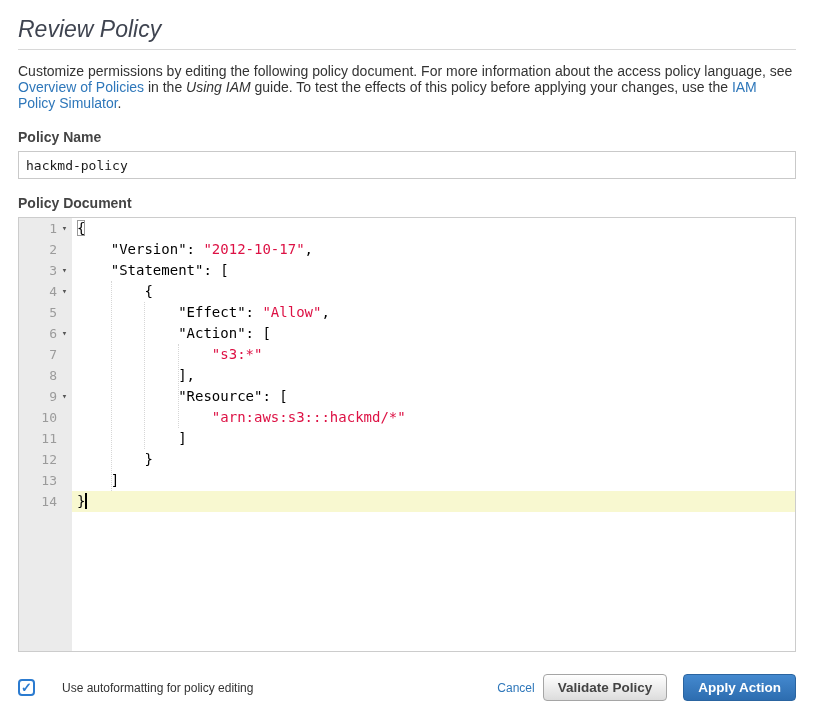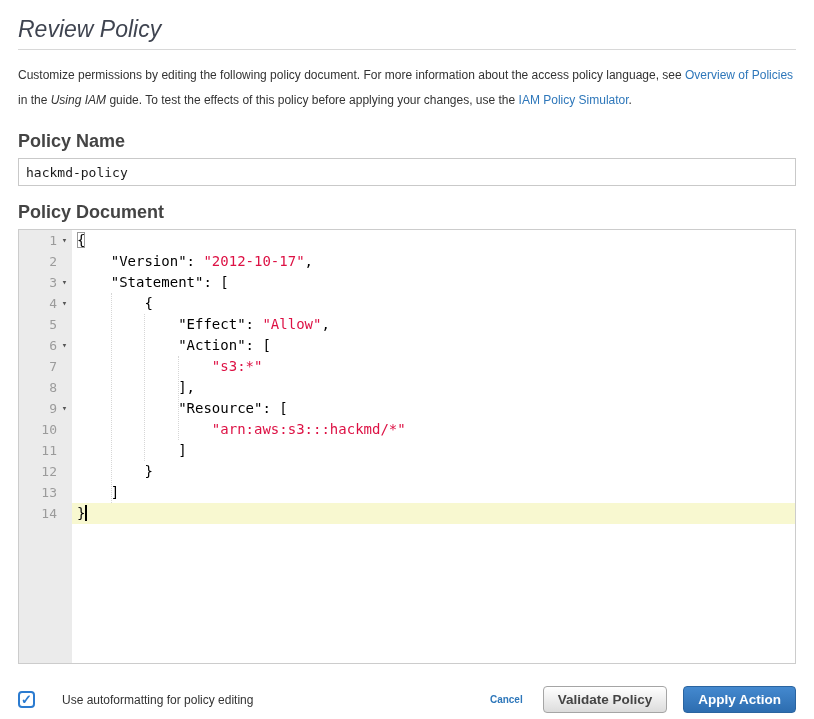--- a/index.html
+++ b/index.html
@@ -3,25 +3,25 @@
 <meta charset="utf-8">
 <style>
   * { box-sizing: border-box; margin: 0; padding: 0; }
   html, body { width: 814px; height: 719px; background: #ffffff; }
   body { font-family: "Liberation Sans", sans-serif; color: #333; overflow: hidden; }
   .page { padding: 0 18px; width: 814px; }
 
   h1.title { font-size: 23px; font-weight: 400; color: #3f4450; margin-top: 15px; line-height: 28px; font-style: italic; }
   .title-divider { border: none; border-top: 1px solid #d8d8d8; margin-top: 6px; }
 
-  .intro { font-size: 12px; line-height: 25px; color: #333; margin-top: 13px; }
+  .intro { font-size: 14px; line-height: 16px; color: #333; margin-top: 13px; }
   .intro a { color: #2e77ba; text-decoration: none; cursor: pointer; }
   .intro .it { font-style: italic; }
 
-  .field-label { font-size: 18px; font-weight: bold; color: #444; margin-top: 18px; }
+  .field-label { font-size: 14px; font-weight: bold; color: #444; margin-top: 18px; }
   .field-label.doc { margin-top: 16px; }
 
   .name-input { display: block; width: 778px; height: 28px; margin-top: 6px;
     border: 1px solid #c9c9c9; padding: 12px 7px; font-family: "DejaVu Sans Mono", monospace;
     font-size: 13px; color: #1a1a1a; background: #fff; outline: none; }
 
   .editor { position: relative; width: 778px; height: 435px; margin-top: 6px;
     border: 1px solid #cccccc; background: #fff; overflow: hidden;
     font-family: "DejaVu Sans Mono", monospace; font-size: 14px; line-height: 21px; cursor: text; }
   .gutter-bg { position: absolute; left: 0; top: 0; bottom: 0; width: 53px; background: #ebebeb; }
@@ -41,21 +41,21 @@
   .guide.g12 { left: 159px; top: 126px; height: 84px; }
 
   .footer { margin-top: 22px; width: 778px; display: flex; align-items: center; justify-content: space-between; }
   .chk-group { display: flex; align-items: center; }
   .checkbox { width: 17px; height: 17px; border: 2px solid #2b7bd0; border-radius: 4px;
     background: #fff; display: flex; align-items: center; justify-content: center; cursor: pointer; }
   .checkbox .mark { color: #2b7bd0; font-size: 13px; font-weight: bold; line-height: 13px; }
   .chk-label { margin-left: 27px; font-size: 12px; color: #333; }
 
   .actions { display: flex; align-items: center; }
-  .cancel { color: #2e77ba; font-size: 10px; font-weight: bold; text-decoration: none; cursor: pointer; margin-right: 20px; }
+  .cancel { color: #2e77ba; font-size: 12px; font-weight: normal; text-decoration: none; cursor: pointer; margin-right: 8px; }
   .btn { font-family: "Liberation Sans", sans-serif; font-size: 13.5px; font-weight: bold;
     border-radius: 4px; padding: 6px 14px; height: 27px; line-height: 14px; cursor: pointer; }
   .btn.validate { background: linear-gradient(#ffffff, #dcdcdc); border: 1px solid #a5a5a5; color: #444;
     margin-right: 16px; }
   .btn.apply { background: linear-gradient(#4489cf, #2d6db0); border: 1px solid #2a64a0; color: #fff; }
 </style>
 </head>
 <body>
 
 <div class="page">

